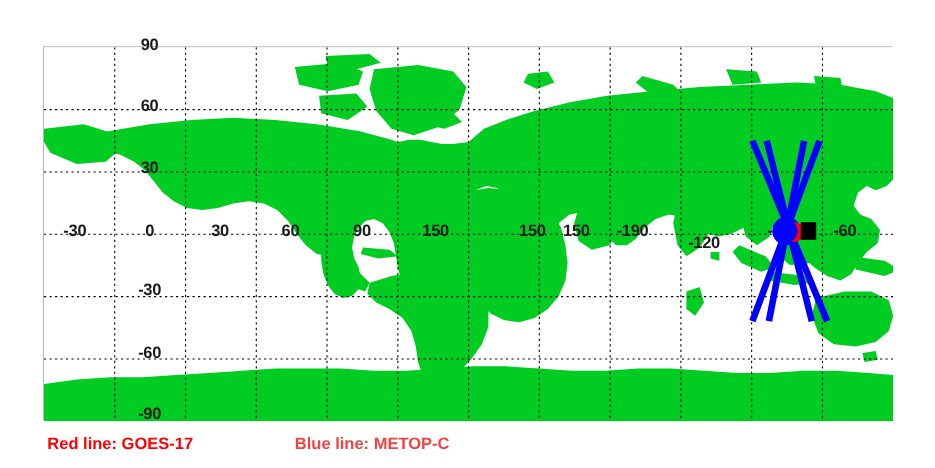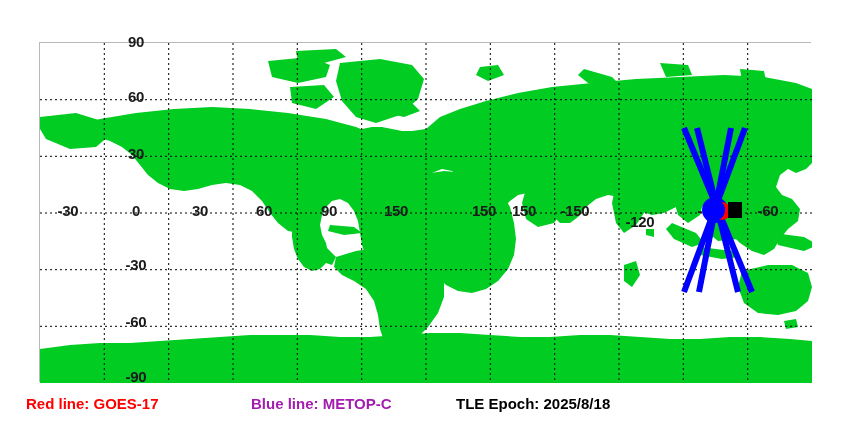--- a/index.html
+++ b/index.html
@@ -63,35 +63,35 @@
     position: absolute;
     left: 0; top: 0;
     width: 850px;
     height: 425px;
     pointer-events: none;
   }
 
   
   #legend {
     position: absolute;
-    left: 0;
+    left: 17px;
     top: 396px;
     width: 780px;
     height: 24px;
   }
   .legend-entry {
     position: absolute;
     font-family: "Liberation Sans", sans-serif;
     font-size: 15px;
     font-weight: bold;
     white-space: nowrap;
     line-height: 1;
   }
   #legend-red  { left: 26px;  color: #ff0000; }
-  #legend-blue { left: 251px; color: #a21caf; }
+  #legend-blue { left: 251px; color: #ef4444; }
   #legend-tle  { left: 456px; color: #000000; }
 </style>
 </head>
 <body>
 
 <div id="app">
 
   <div id="map-plot">
 
     <svg id="map-svg" viewBox="0 0 772 340" preserveAspectRatio="none">
@@ -227,21 +227,21 @@
     </svg>
 
     <span class="tick-label lon-label" style="left:28px;  top:167px;">-30</span>
     <span class="tick-label lon-label" style="left:96px;  top:167px;">0</span>
     <span class="tick-label lon-label" style="left:160px; top:167px;">30</span>
     <span class="tick-label lon-label" style="left:224px; top:167px;">60</span>
     <span class="tick-label lon-label" style="left:289px; top:167px;">90</span>
     <span class="tick-label lon-label" style="left:356px; top:167px;">150</span>
     <span class="tick-label lon-label" style="left:444px; top:167px;">150</span>
     <span class="tick-label lon-label" style="left:484px; top:167px;">150</span>
-    <span class="tick-label lon-label" style="left:535px; top:167px;">-150</span>
+    <span class="tick-label lon-label" style="left:535px; top:167px;">-190</span>
     <span class="tick-label lon-label" style="left:600px; top:167px;margin-top:11px;">-120</span>
     <span class="tick-label lon-label" style="left:668px; top:167px;">-90</span>
     <span class="tick-label lon-label" style="left:728px; top:167px;">-60</span>
 
     <span class="tick-label lat-label" style="left:96px; top:-2px;">90</span>
     <span class="tick-label lat-label" style="left:96px; top:53px;">60</span>
     <span class="tick-label lat-label" style="left:96px; top:110px;">30</span>
     <span class="tick-label lat-label" style="left:96px; top:221px;">-30</span>
     <span class="tick-label lat-label" style="left:96px; top:278px;">-60</span>
     <span class="tick-label lat-label" style="left:96px; top:333px;">-90</span>
@@ -260,16 +260,15 @@
 
     <circle cx="722" cy="211" r="9" fill="#FF0000"></circle>
     <circle cx="714" cy="210" r="11" fill="#0000FF"></circle>
 
     <rect x="728" y="202" width="14" height="16" fill="#000000"></rect>
   </svg>
 
   <div id="legend">
     <span class="legend-entry" id="legend-red">Red line: GOES-17</span>
     <span class="legend-entry" id="legend-blue">Blue line: METOP-C</span>
-    <span class="legend-entry" id="legend-tle">TLE Epoch: 2025/8/18</span>
   </div>
 
 </div>
 
 </body></html>

